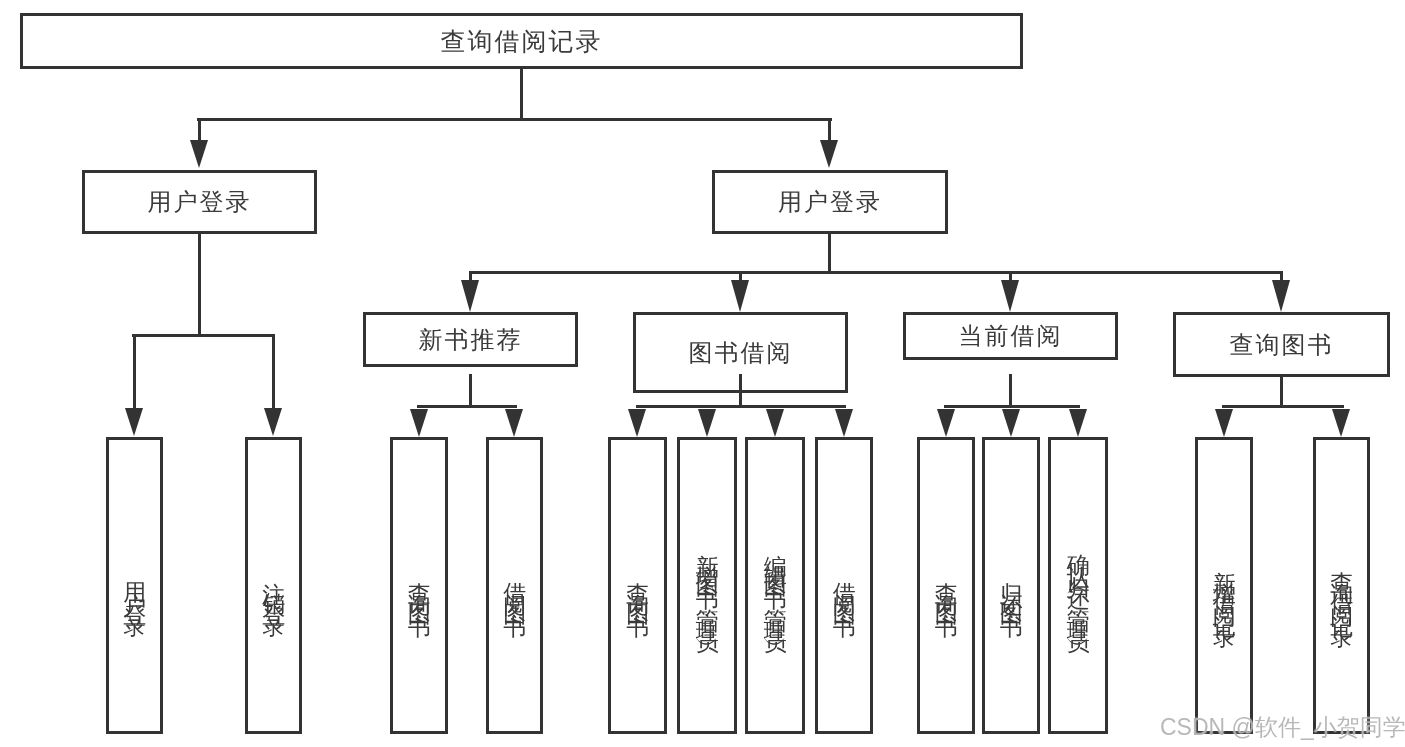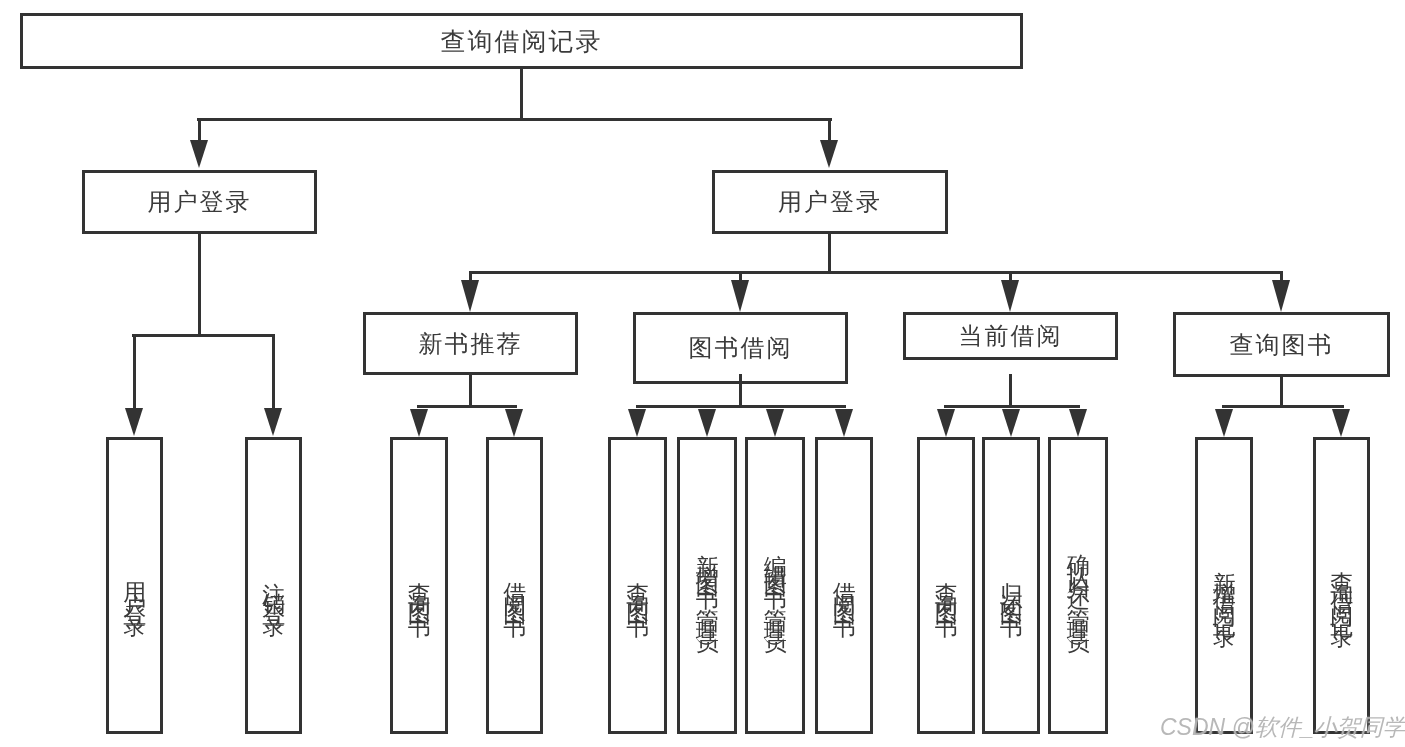--- a/index.html
+++ b/index.html
@@ -28,21 +28,21 @@
   .line{position:absolute;background:var(--line);}
   .arrow{
     position:absolute;width:0;height:0;
     border-left:9px solid transparent;border-right:9px solid transparent;
     border-top:28px solid var(--line);
   }
   .arrow-lg{border-top-width:32px;}
   .watermark{
     position:absolute;left:1160px;top:712px;
     font-size:23px;color:var(--wm);white-space:nowrap;z-index:5;
-    text-shadow:0 0 2px #ffffff;opacity:0.95;font-style:italic;
+    text-shadow:0 0 2px #ffffff;opacity:0.95;
   }
 </style>
 </head>
 <body>
 
 <div class="stage">
 
   <div class="box hbox rootbox" style="left:20px;top:13px;width:1003px;height:56px;">查询借阅记录</div>
 
   <div class="line" style="left:520px;top:69px;width:3px;height:52px;"></div>
@@ -66,22 +66,22 @@
   <div class="line" style="left:469px;top:271px;width:814px;height:3px;"></div>
   <div class="line" style="left:469px;top:271px;width:3px;height:12px;"></div>
   <div class="line" style="left:739px;top:271px;width:3px;height:12px;"></div>
   <div class="line" style="left:1009px;top:271px;width:3px;height:12px;"></div>
   <div class="line" style="left:1280px;top:271px;width:3px;height:12px;"></div>
   <div class="arrow arrow-lg" style="left:461px;top:280px;"></div>
   <div class="arrow arrow-lg" style="left:731px;top:280px;"></div>
   <div class="arrow arrow-lg" style="left:1001px;top:280px;"></div>
   <div class="arrow arrow-lg" style="left:1272px;top:280px;"></div>
 
-  <div class="box hbox" style="left:363px;top:312px;width:215px;height:63px;">新书推荐</div>
-  <div class="box hbox" style="left:633px;top:312px;width:215px;height:72px;">图书借阅</div>
+  <div class="box hbox" style="left:363px;top:312px;width:215px;height:55px;">新书推荐</div>
+  <div class="box hbox" style="left:633px;top:312px;width:215px;height:81px;">图书借阅</div>
   <div class="box hbox" style="left:903px;top:312px;width:215px;height:48px;">当前借阅</div>
   <div class="box hbox" style="left:1173px;top:312px;width:217px;height:65px;">查询图书</div>
 
   <div class="line" style="left:469px;top:374px;width:3px;height:34px;"></div>
   <div class="line" style="left:417px;top:405px;width:100px;height:3px;"></div>
   <div class="arrow" style="left:410px;top:409px;"></div>
   <div class="arrow" style="left:505px;top:409px;"></div>
 
   <div class="line" style="left:739px;top:374px;width:3px;height:34px;"></div>
   <div class="line" style="left:636px;top:405px;width:210px;height:3px;"></div>

